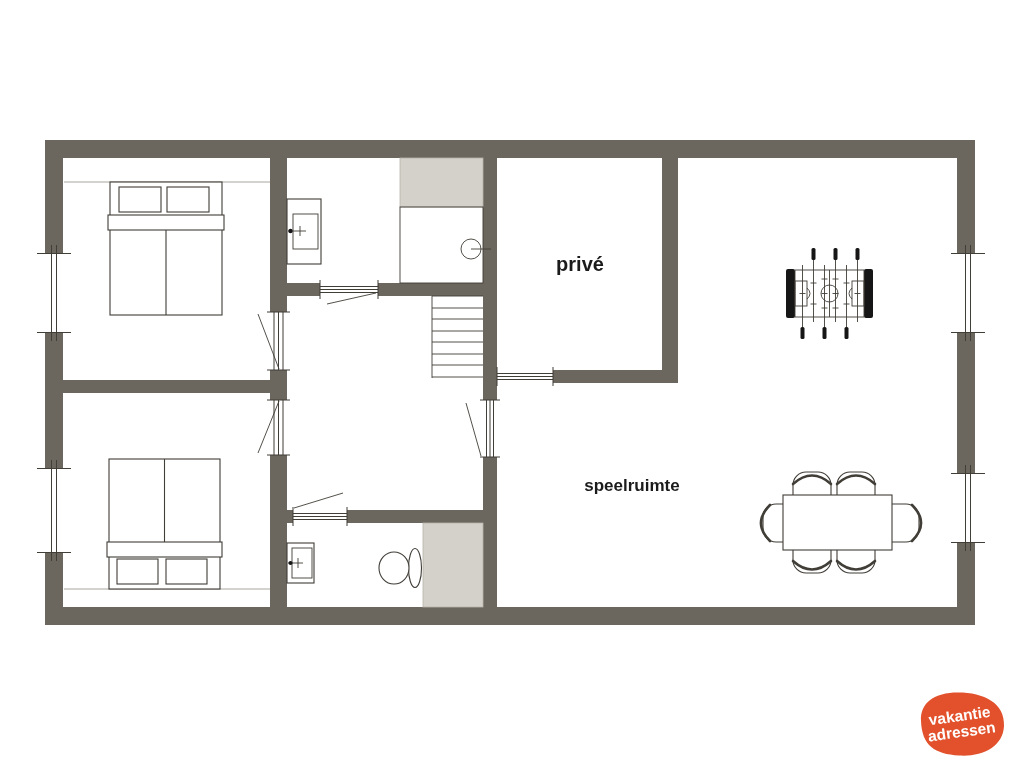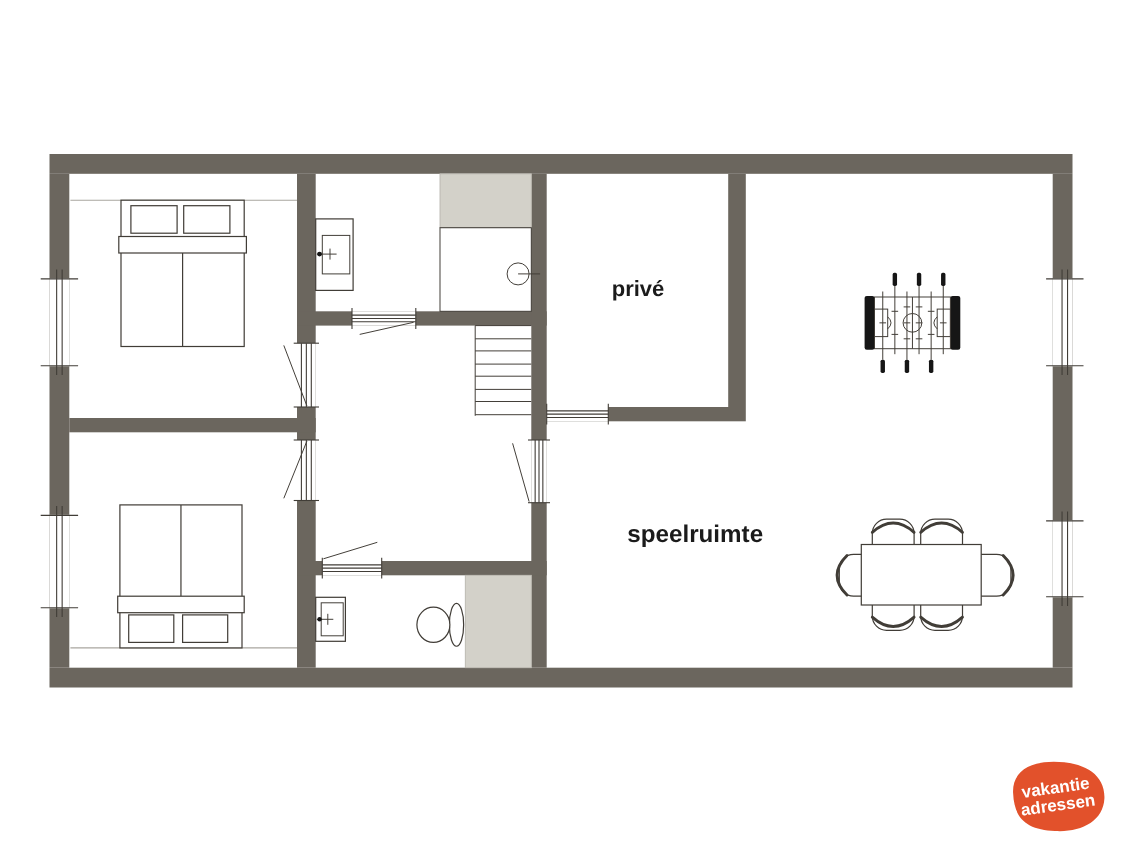--- a/index.html
+++ b/index.html
@@ -18,21 +18,21 @@
   .thin{stroke:var(--thin-line);stroke-width:1;fill:none;}
   .shade{fill:var(--shading);stroke:#b8b5ad;stroke-width:0.8;}
   .furn{fill:#ffffff;stroke:var(--outline);stroke-width:1.1;}
   .fline{stroke:var(--outline);stroke-width:1.1;fill:none;}
   .fthin{stroke:var(--outline);stroke-width:0.9;fill:none;}
   .dark{fill:#161616;}
   .back{stroke:var(--outline);stroke-width:2.6;fill:none;stroke-linecap:round;}
   .room-label{position:absolute;transform:translate(-50%,-50%);font-weight:700;
               color:var(--label-text);white-space:nowrap;}
   .room-label.prive{left:580px;top:264px;font-size:20px;}
-  .room-label.speel{left:632px;top:486px;font-size:22px;}
+  .room-label.speel{left:632px;top:486px;font-size:17px;}
   .logo{position:absolute;left:914px;top:688px;width:94px;height:72px;}
   .blob{fill:var(--logo-orange);}
   .logo-text{fill:var(--logo-text);font-family:"Liberation Sans",sans-serif;
              font-size:15.5px;font-weight:700;text-anchor:middle;}
 </style>
 </head>
 <body>
 
 <div class="canvas">
   <svg class="plan" width="1024" height="768" viewBox="0 0 1024 768">

